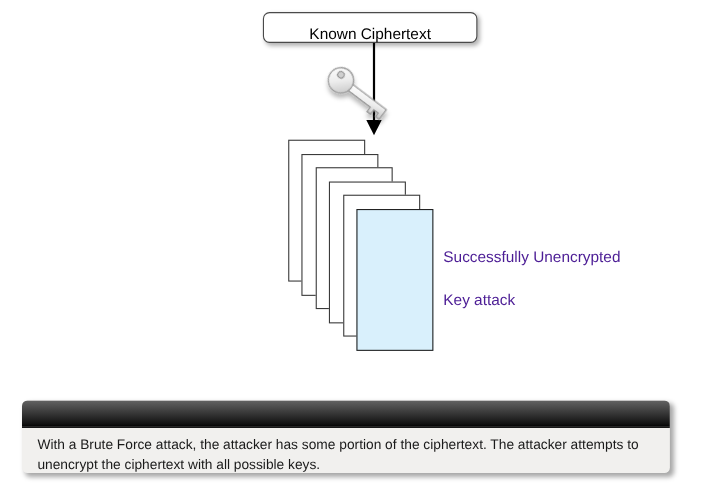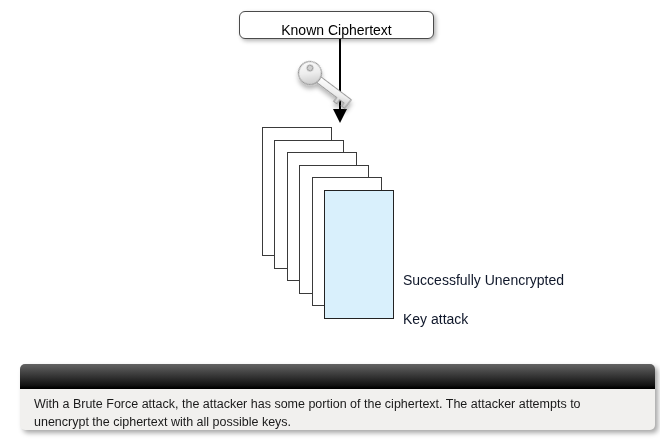--- a/index.html
+++ b/index.html
@@ -82,33 +82,32 @@
   .p6 {
     left: 324px; top: 190px; z-index: 6;
     border: 1.5px solid #222222;
   }
 
   
   .note {
     position: absolute;
     left: 403px;
     font-size: 14px;
-    color: #0f172a;
+    color: #4c1d95;
     white-space: nowrap;
-    margin-top: 47px;
   }
   .note-success { top: 225px; }
   .note-keyfound { top: 264px; }
 
   
   .caption-panel {
     position: absolute;
     left: 20px;
     top: 364px;
-    width: 635px;
+    width: 589px;
     height: 66px;
     border-radius: 5px;
     box-shadow: 3px 3px 5px rgba(0,0,0,0.35);
     overflow: hidden;
     background: #f1f0ee;
   }
   .caption-header {
     height: 24px;
     background: linear-gradient(to bottom, #636363 0%, #3a3a3a 45%, #111111 90%, #000000 100%);
     border-bottom: 1px solid #000000;

